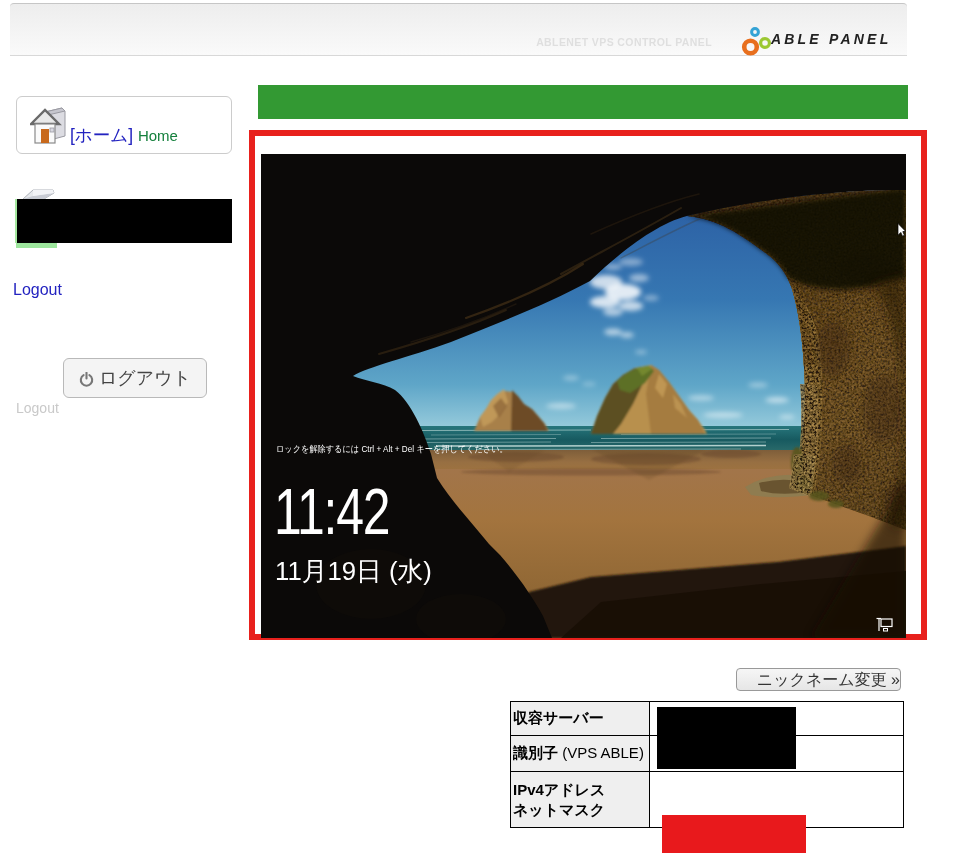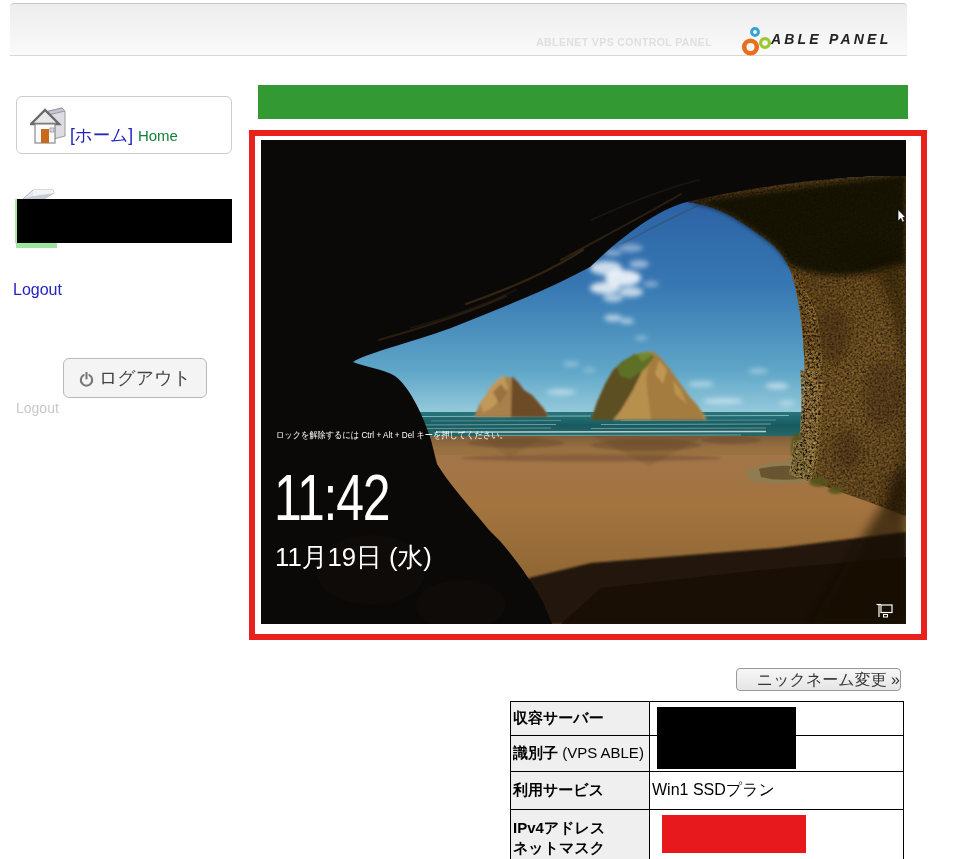--- a/index.html
+++ b/index.html
@@ -24,21 +24,21 @@
 #greenline { left:16px; top:243px; width:41px; height:5px; background:#9ce59c; }
 #sideicon { left:22px; top:188px; width:33px; height:12px; }
 #english { left:13px; top:281px; font-size:16px; color:#2323c0; }
 #logoutbtn { left:16px; top:358px; width:144px; height:40px; border:1px solid #b9b9b9; border-radius:5px;
   background:#f4f4f4; color:#444; font-size:18px; line-height:38px; text-align:center; border-radius:6px;margin-left:47px; }
 #logouttxt { left:16px; top:400px; font-size:14px; color:#c9c9c9;text-align:right; }
 
 
 #greenbar { left:258px; top:85px; width:650px; height:34px; background:#339933; }
 #redframe { left:249px; top:130px; width:678px; height:510px; border:6px solid #e8211d; background:#fff; }
-#shot { left:261px; top:140px; width:645px; height:484px; }
+#shot { left:261px; top:154px; width:645px; height:484px; }
 
 
 #nickbtn { left:736px; top:668px; width:165px; height:23px; border:1px solid #999; border-radius:4px;
   background:linear-gradient(#f6f6f6,#e6e6e6); font-size:16px; color:#333; text-align:right; line-height:21px; }
 table.info { position:absolute; left:510px; top:701px; width:394px; border-collapse:collapse; font-size:15px; color:#000; table-layout:fixed; }
 table.info td { border:1px solid #000; padding:0 2px; vertical-align:middle; }
 table.info td.h { background:#efefef; font-weight:bold; width:139px; white-space:nowrap; }
 table.info td.h .n { font-weight:normal; }
 table.info tr.r1 td { height:34px; } table.info tr.r2 td { height:36px; } table.info tr.r3 td { height:38px; } table.info tr.r4 td { height:56px; }
 table.info td.v { background:#fff; width:254px; font-weight:normal; font-size:16px; }
@@ -280,24 +280,20 @@
   <table class="info">
     <tbody>
         <tr class="r1">
           <td class="h">収容サーバー</td>
           <td class="v"></td>
         </tr>
     <tr class="r2">
           <td class="h">識別子 <span class="n">(VPS ABLE)</span></td>
           <td class="v"></td>
         </tr>
-    <tr class="r3">
-          <td class="h">利用サービス</td>
-          <td class="v">Win1 SSDプラン</td>
-        </tr>
     <tr class="r4">
           <td class="h" style="line-height:20px">IPv4アドレス<br>ネットマスク</td>
           <td class="v"></td>
         </tr>
   </tbody>
     </table>
   <div class="abs" style="left:657px;top:707px;width:139px;height:62px;background:#000"></div>
   <div class="abs" style="left:662px;top:815px;width:144px;height:38px;background:#e8191c"></div>
 </div>
 

